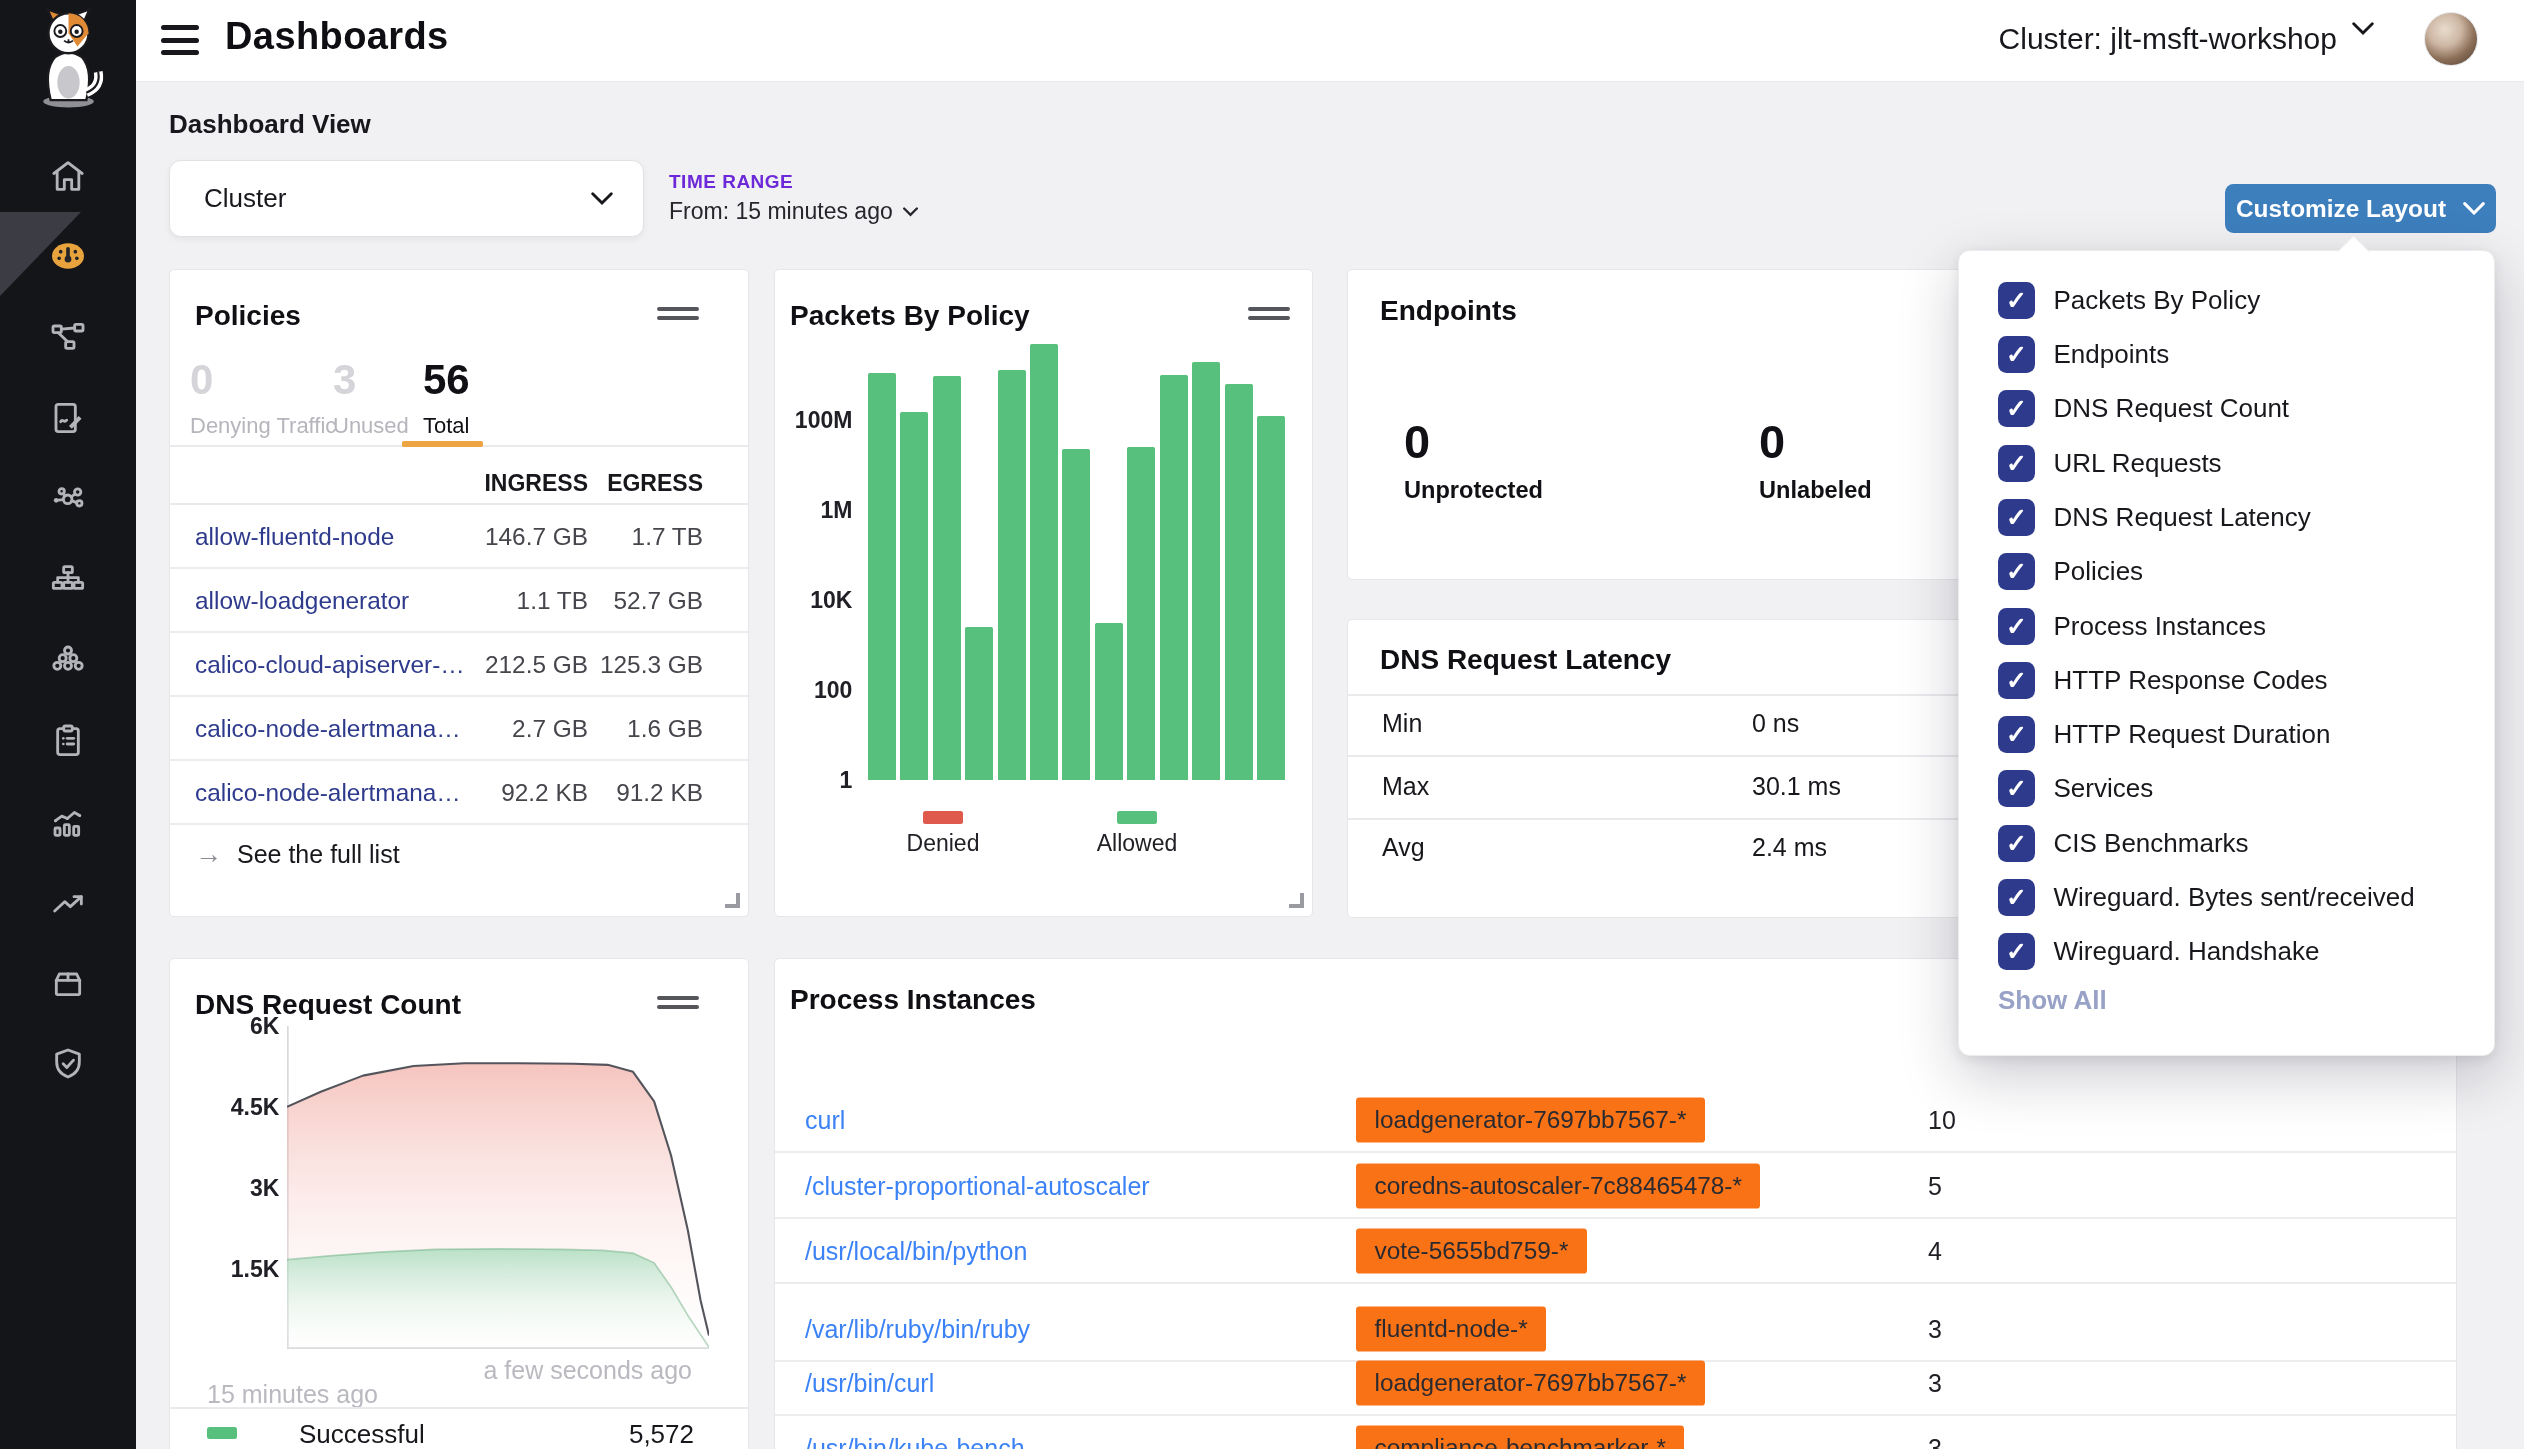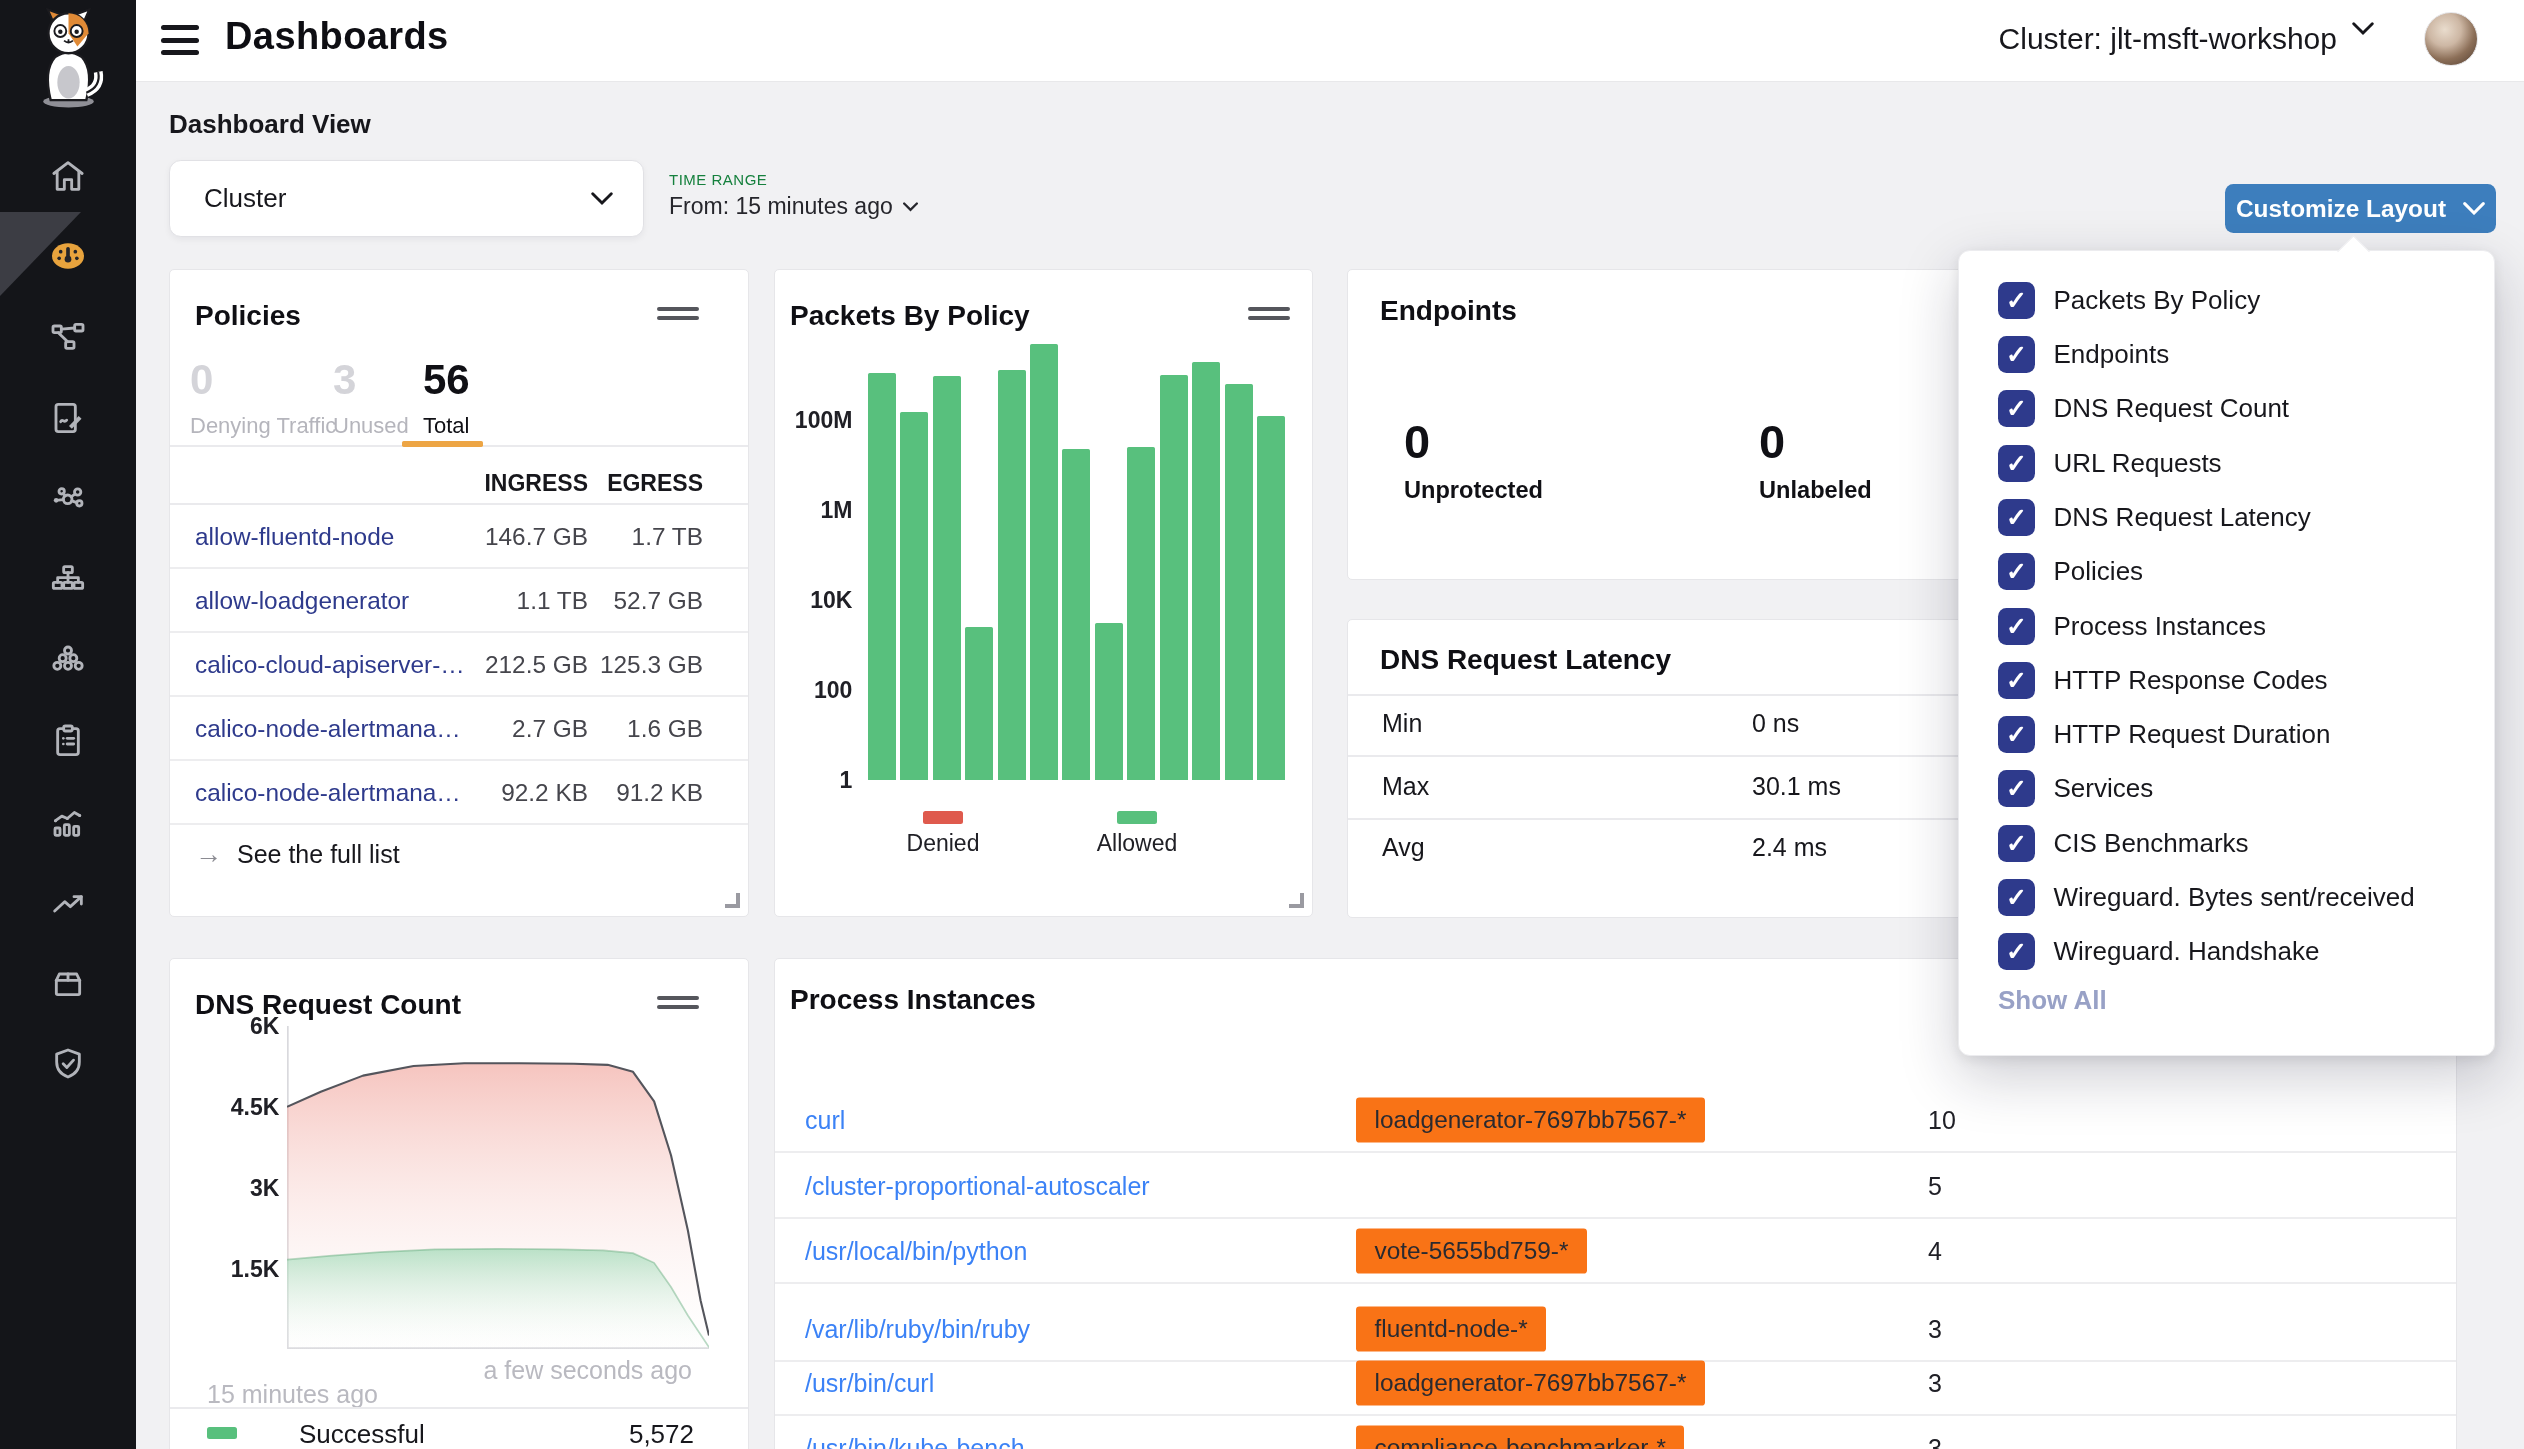--- a/index.html
+++ b/index.html
@@ -22,21 +22,21 @@
   #avatar{right:47px;top:11.8px;width:52px;height:52px;border-radius:50%;cursor:pointer;
           background:radial-gradient(circle at 38% 32%,#e9dccd 0%,#cdb7a4 34%,#8c6f58 62%,#4d3a2e 100%);
           border:1.7px solid #e6e6e9;}
   .chev{width:22px;height:13.5px;}
   
   #section-label{left:169px;top:109px;font-size:26px;font-weight:600;color:#17171c;}
   #view-select{left:169px;top:160px;width:475px;height:77px;background:#fff;border:1.7px solid #e1e1e5;border-radius:11.8px;
                box-shadow:0 2.5px 6.7px rgba(20,20,40,.05);display:flex;align-items:center;justify-content:space-between;
                padding:0 30px 0 34px;box-sizing:border-box;font-size:26px;color:#17171c;cursor:pointer;}
   #time-range{left:669px;top:171px;cursor:pointer;}
-  #time-range .lab{font-size:15px;font-weight:400;letter-spacing:0.5px;color:#15803d;}
+  #time-range .lab{font-size:19px;font-weight:700;letter-spacing:0.5px;color:#6d28d9;}
   #time-range .val{font-size:23px;color:#26262c;margin-top:5px;display:flex;align-items:center;gap:10px;}
   #customize-btn{left:2225px;top:184px;width:271px;height:49px;background:#3d7ebd;border-radius:8.4px;color:#fff;
                  display:flex;align-items:center;justify-content:center;gap:17px;font-size:24.4px;font-weight:600;cursor:pointer;}
   
   .card{position:absolute;background:#fff;border:1.7px solid #e6e6e9;border-radius:5px;box-sizing:border-box;}
   .card-title{font-size:28px;font-weight:700;color:#0f0f14;position:absolute;}
   .drag-handle{position:absolute;width:42px;height:14.3px;cursor:grab;}
   .drag-handle div{height:4.2px;background:#55565c;border-radius:2.5px;margin-bottom:5px;}
   .resize-glyph{position:absolute;right:8.4px;bottom:8.4px;width:11px;height:11px;
                 border-right:4.2px solid #9a9aa1;border-bottom:4.2px solid #9a9aa1;cursor:nwse-resize;}
@@ -422,20 +422,21 @@
   <div class="card-title" style="left:15px;top:25px;">Process Instances</div>
   <div id="proc-rows">
       <div class="procrow" style="top: 128px;">
         <span class="nm">curl</span>
         <span class="chip">loadgenerator-7697bb7567-*</span>
         <span class="cnt">10</span>
         <div class="sep"></div>
       </div>
       <div class="procrow" style="top: 194px;">
         <span class="nm">/cluster-proportional-autoscaler</span>
+        <span class="chip">coredns-autoscaler-7c88465478-*</span>
         <span class="cnt">5</span>
         <div class="sep"></div>
       </div>
       <div class="procrow" style="top: 259px;">
         <span class="nm">/usr/local/bin/python</span>
         <span class="chip">vote-5655bd759-*</span>
         <span class="cnt">4</span>
         <div class="sep"></div>
       </div>
       <div class="procrow" style="top: 337px;">

